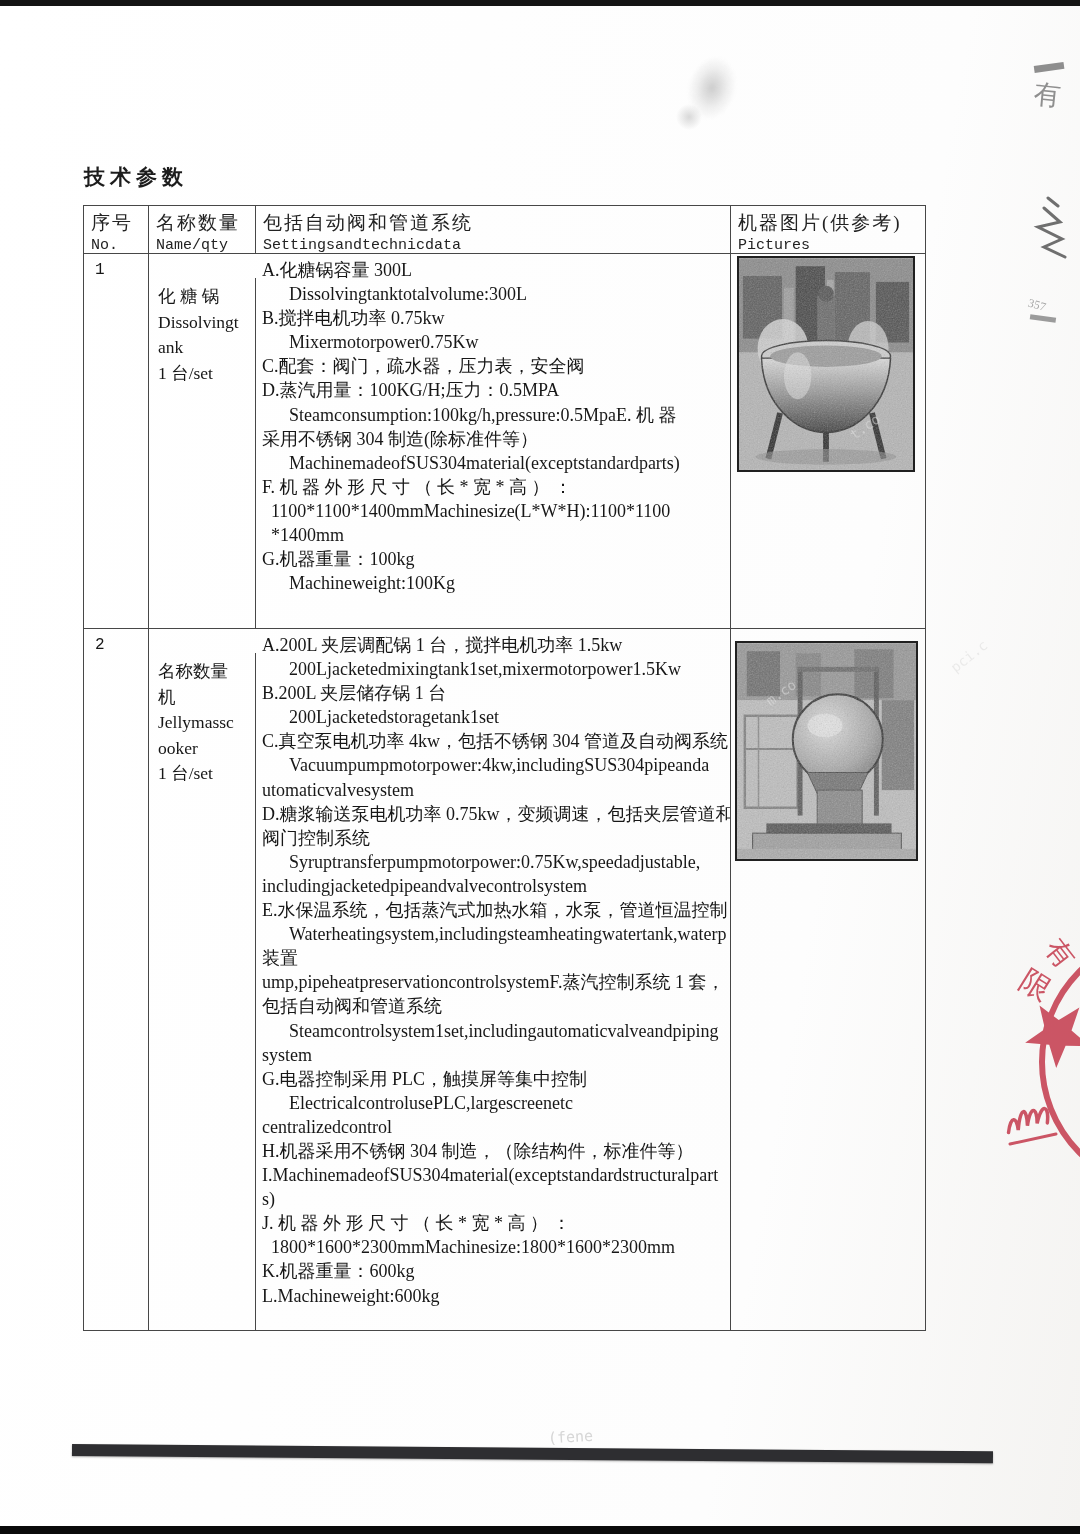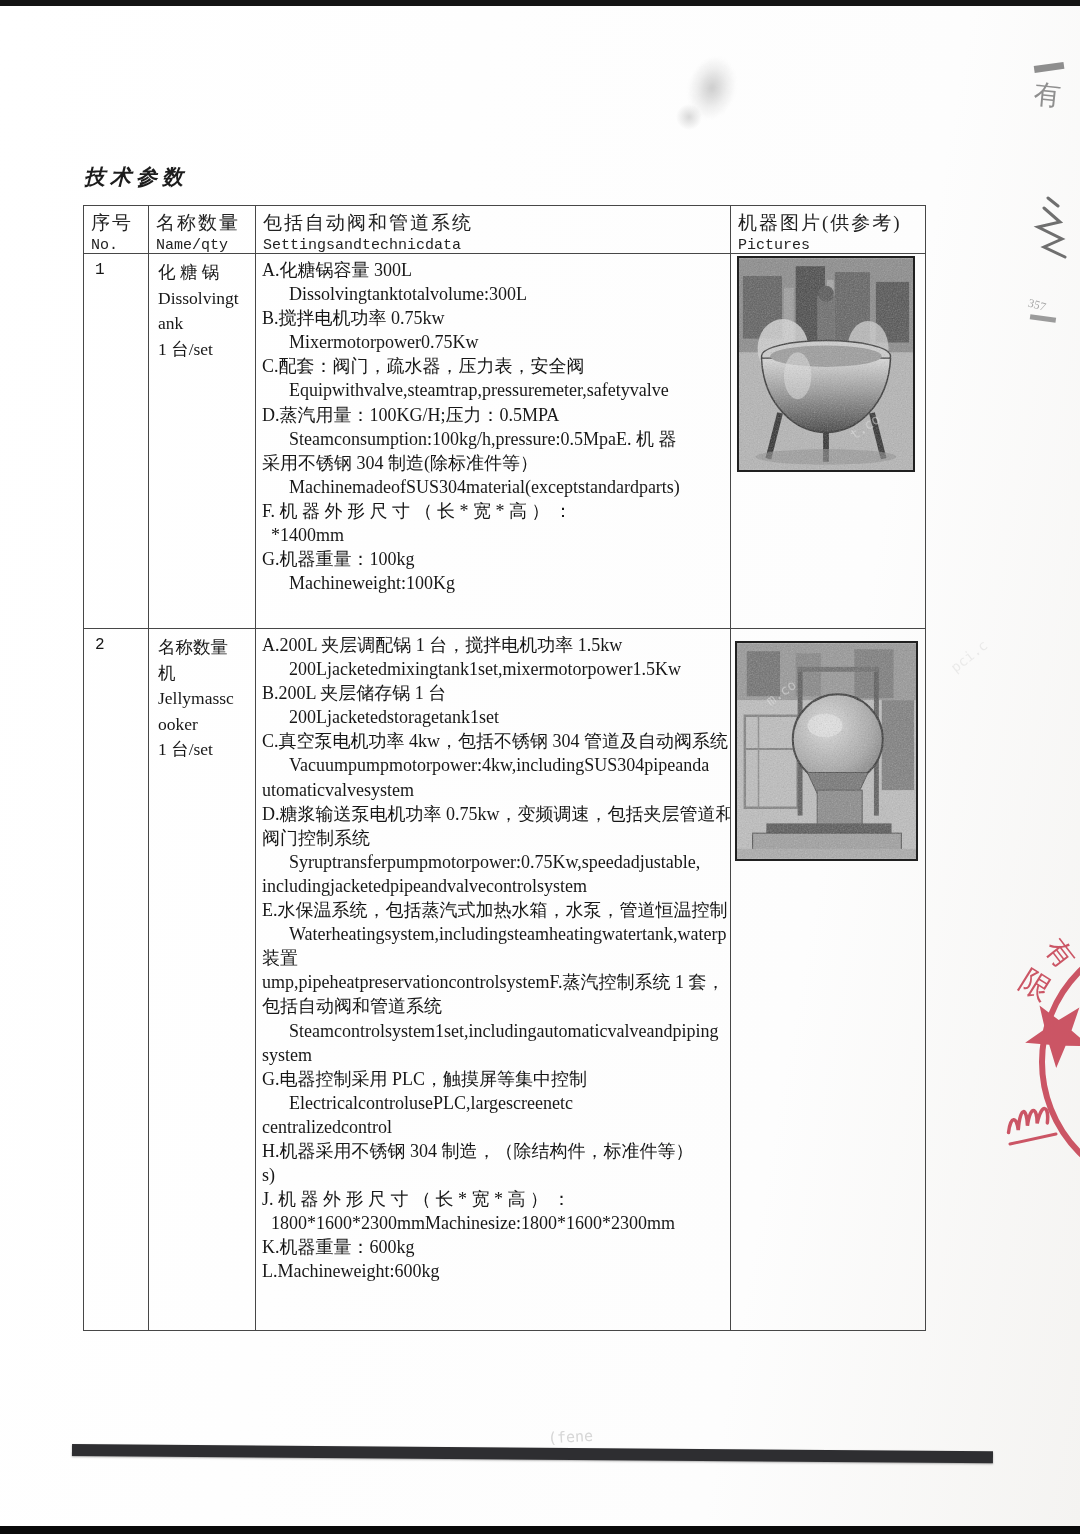--- a/index.html
+++ b/index.html
@@ -9,33 +9,33 @@
         background:linear-gradient(100deg,#ffffff 0%,#fdfdfd 72%,#f4f3f1 100%);}
   .bar-top{position:absolute;left:0;top:0;width:1080px;height:6px;background:#141414;}
   .bar-bottom-edge{position:absolute;left:0;top:1526px;width:1080px;height:8px;background:#0a0a0a;}
   .bar-thick{position:absolute;left:72px;top:1444px;width:921px;height:12px;background:#2e2e31;
              transform:rotate(0.45deg);transform-origin:left center;box-shadow:0 1px 2px rgba(40,40,40,.35);}
   .smudge{position:absolute;left:688px;top:56px;width:48px;height:64px;border-radius:60% 40% 55% 45%;
           background:radial-gradient(closest-side,rgba(110,110,110,.34),rgba(150,150,150,.14) 62%,transparent);
           filter:blur(1px);transform:rotate(14deg);}
   .smudge2{position:absolute;left:676px;top:104px;width:26px;height:26px;border-radius:50%;
            background:radial-gradient(closest-side,rgba(120,120,120,.28),transparent);}
-  .title{position:absolute;left:84px;top:163px;font-size:21px;font-weight:700;letter-spacing:5px;color:#1c1c1c;font-style:italic;}
+  .title{position:absolute;left:84px;top:163px;font-size:21px;font-weight:700;letter-spacing:5px;color:#1c1c1c;}
 
   .tbl{position:absolute;left:83px;top:205px;display:grid;
        grid-template-columns:65px 107px 475px 195px;
        grid-template-rows:48px 375px 702px;
        border-top:1.5px solid #474747;border-left:1px solid #474747;}
   .cell{border-right:1px solid #474747;border-bottom:1px solid #474747;overflow:hidden;background:transparent;}
   .r1{grid-row:1}.r2{grid-row:2}.r3{grid-row:3}
   .c1{grid-column:1}.c2{grid-column:2}.c3{grid-column:3}.c4{grid-column:4}
   .hz{font-size:19px;letter-spacing:2px;padding:4px 0 0 7px;color:#222;}
   .he{font-family:"Liberation Mono","DejaVu Sans Mono",monospace;font-size:15px;padding:1px 0 0 7px;color:#222;}
   .no-val{font-family:"Liberation Mono","DejaVu Sans Mono",monospace;font-size:16px;padding:7px 0 0 11px;}
-  .name-cell{padding:6px 3px 0 9px;}
+  .name-cell{padding:6px 3px 0 9px;margin-top:24px;}
   .name-line{font-size:17.5px;line-height:25.5px;white-space:pre;}
   .spec-cell{padding:4px 0 0 6px;}
   .spec-line{font-size:18px;line-height:24.1px;white-space:pre;overflow:hidden;}
   .ind0{padding-left:0;}
   .ind1{padding-left:27px;}
   .ind2{padding-left:9px;}
   .pic-cell{padding:2px 0 0 6px;}
   .pic-cell.row2{padding-top:12px;padding-left:4px;}
   .photo-frame{display:block;border:2px solid #202020;background:#bdbdbd;}
   .stamp-wrap{position:absolute;left:1002px;top:916px;width:78px;height:296px;}
@@ -90,26 +90,26 @@
         <div class="name-line">Dissolvingt</div>
         <div class="name-line">ank</div>
         <div class="name-line">1 台/set</div>
       </div>
     <div class="cell r2 c3 spec-cell">
         <div class="spec-line ind0">A.化糖锅容量 300L</div>
         <div class="spec-line ind1">Dissolvingtanktotalvolume:300L</div>
         <div class="spec-line ind0">B.搅拌电机功率 0.75kw</div>
         <div class="spec-line ind1">Mixermotorpower0.75Kw</div>
         <div class="spec-line ind0">C.配套：阀门，疏水器，压力表，安全阀</div>
-        <div class="spec-line ind1">Equipwithvalve,steamtrap,pressuremeter,safetyvalve</div>
         <div class="spec-line ind0">D.蒸汽用量：100KG/H;压力：0.5MPA</div>
         <div class="spec-line ind1">Steamconsumption:100kg/h,pressure:0.5MpaE. 机 器</div>
         <div class="spec-line ind0">采用不锈钢 304 制造(除标准件等）</div>
         <div class="spec-line ind1">MachinemadeofSUS304material(exceptstandardparts)</div>
         <div class="spec-line ind0">F. 机 器 外 形 尺 寸 （ 长 * 宽 * 高 ） ：</div>
+        <div class="spec-line ind2">1100*1100*1400mmMachinesize(L*W*H):1100*1100</div>
         <div class="spec-line ind2">*1400mm</div>
         <div class="spec-line ind0">G.机器重量：100kg</div>
         <div class="spec-line ind1">Machineweight:100Kg</div>
       </div>
     <div class="cell r2 c4 pic-cell">
       <svg class="photo-frame" width="178" height="216" viewBox="0 0 178 216">
         <defs>
           <filter id="g1" x="0" y="0" width="100%" height="100%">
             <feTurbulence type="fractalNoise" baseFrequency="0.75" numOctaves="3" stitchTiles="stitch"></feTurbulence>
             <feColorMatrix type="saturate" values="0"></feColorMatrix>
@@ -171,20 +171,21 @@
         <div class="spec-line ind1">Waterheatingsystem,includingsteamheatingwatertank,waterp</div>
         <div class="spec-line ind0">装置</div>
         <div class="spec-line ind0">ump,pipeheatpreservationcontrolsystemF.蒸汽控制系统 1 套，</div>
         <div class="spec-line ind0">包括自动阀和管道系统</div>
         <div class="spec-line ind1">Steamcontrolsystem1set,includingautomaticvalveandpiping</div>
         <div class="spec-line ind0">system</div>
         <div class="spec-line ind0">G.电器控制采用 PLC，触摸屏等集中控制</div>
         <div class="spec-line ind1">ElectricalcontrolusePLC,largescreenetc</div>
         <div class="spec-line ind0">centralizedcontrol</div>
         <div class="spec-line ind0">H.机器采用不锈钢 304 制造，（除结构件，标准件等）</div>
+        <div class="spec-line ind0">I.MachinemadeofSUS304material(exceptstandardstructuralpart</div>
         <div class="spec-line ind0">s)</div>
         <div class="spec-line ind0">J. 机 器 外 形 尺 寸 （ 长 * 宽 * 高 ） ：</div>
         <div class="spec-line ind2">1800*1600*2300mmMachinesize:1800*1600*2300mm</div>
         <div class="spec-line ind0">K.机器重量：600kg</div>
         <div class="spec-line ind0">L.Machineweight:600kg</div>
       </div>
     <div class="cell r3 c4 pic-cell row2">
       <svg class="photo-frame" width="183" height="220" viewBox="0 0 183 220">
         <defs>
           <filter id="g2" x="0" y="0" width="100%" height="100%">

